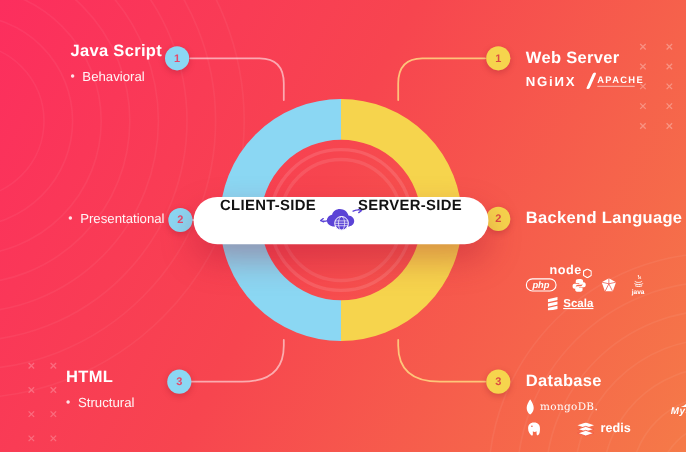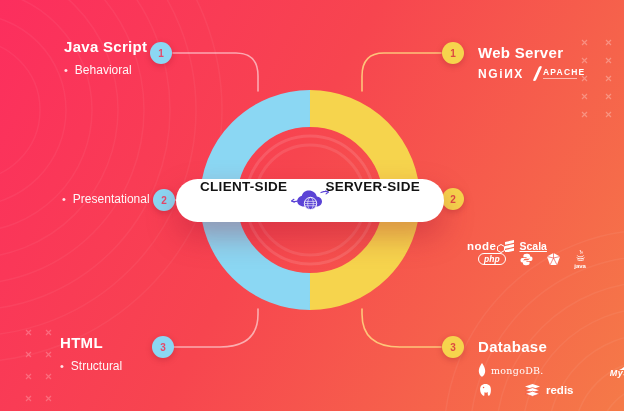--- a/index.html
+++ b/index.html
@@ -163,40 +163,43 @@
     <span class="nginx-text">NGiИX</span>
     <span class="apache">
       <span class="slash"></span>
       <span class="stack">
         <span class="t">APACHE</span>
         <span class="bar"></span>
       </span>
     </span>
   </div>
 
+  <div class="item" style="left:478px;top:190px;">
+    <div class="title">Backend Language</div>
+  </div>
   <div class="logos logo-row" style="left:478px;top:213px;gap:14px;margin-top:36px;">
     <span class="php-oval">php</span>
     <svg width="13" height="13" viewBox="0 0 13 13">
       <path fill="#fff" d="M6.4.7c-2.1 0-3 .8-3 2v1.6h3.2v.6H2.2C1 4.9.5 6 .5 7.2c0 1.3.6 2.2 1.8 2.2h1.2V7.7c0-1.1.9-1.9 2-1.9h2.9c1 0 1.7-.8 1.7-1.8V2.7C10.1 1.5 9 .7 7.7.7z"></path>
       <path fill="#fff" d="M6.6 12.3c2.1 0 3-.8 3-2V8.7H6.4v-.6h4.4c1.2 0 1.7-1.1 1.7-2.3 0-1.3-.6-2.2-1.8-2.2h-1.2v1.7c0 1.1-.9 1.9-2 1.9H4.6c-1 0-1.7.8-1.7 1.8v1.3c0 1.2 1.1 2 2.4 2z"></path>
     </svg>
     <svg width="13" height="12" viewBox="0 0 13 12">
       <polygon points="6.5,0 13,3.5 10,12 3,12 0,3.5" fill="#fff"></polygon>
       <path d="M0 3.5 L6.5 5 L13 3.5 M6.5 5 L6.5 0 M6.5 5 L10 12 M6.5 5 L3 12" stroke="#f0554a" stroke-width="0.7" fill="none"></path>
     </svg>
     <span class="java-wrap">
       <svg width="13" height="13" viewBox="0 0 13 13">
         <path d="M6.6 1c-1.8 1.2 1.8 2.1 0 3.6" stroke="#fff" stroke-width="0.9" fill="none"></path>
         <path d="M8.3 2.2c-1.1.8 1 1.4-.2 2.4" stroke="#fff" stroke-width="0.7" fill="none"></path>
         <path d="M3.4 6.4c-.4 1.8 6.4 1.8 6 0 M2.8 8.6c0 1.4 7.6 1.4 7.6 0 M3.4 10.8c1.6.8 4.8.8 6.4 0" stroke="#fff" stroke-width="0.9" fill="none"></path>
       </svg>
       <span class="java-text">java</span>
     </span>
   </div>
-  <div class="logos logo-row" style="left:467px;top:238px;">
+  <div class="logos logo-row" style="left:498px;top:238px;gap:16px;flex-direction:column;">
     <span class="node-wrap">
       <span class="node-text">node</span>
       <svg width="8" height="9" viewBox="0 0 8 9" style="margin-top:6px;margin-left:-4px;">
         <polygon points="4,0.5 7.5,2.5 7.5,6.5 4,8.5 0.5,6.5 0.5,2.5" fill="none" stroke="#fff" stroke-width="1"></polygon>
       </svg>
     </span>
     <span class="scala-wrap">
       <svg width="9" height="13" viewBox="0 0 9 13">
         <path d="M0 3 L9 1 V3.8 L0 5.8 Z M0 7 L9 5 V7.8 L0 9.8 Z M0 11 L9 9 V11.8 L0 13.8 Z" fill="#fff"></path>
       </svg>

